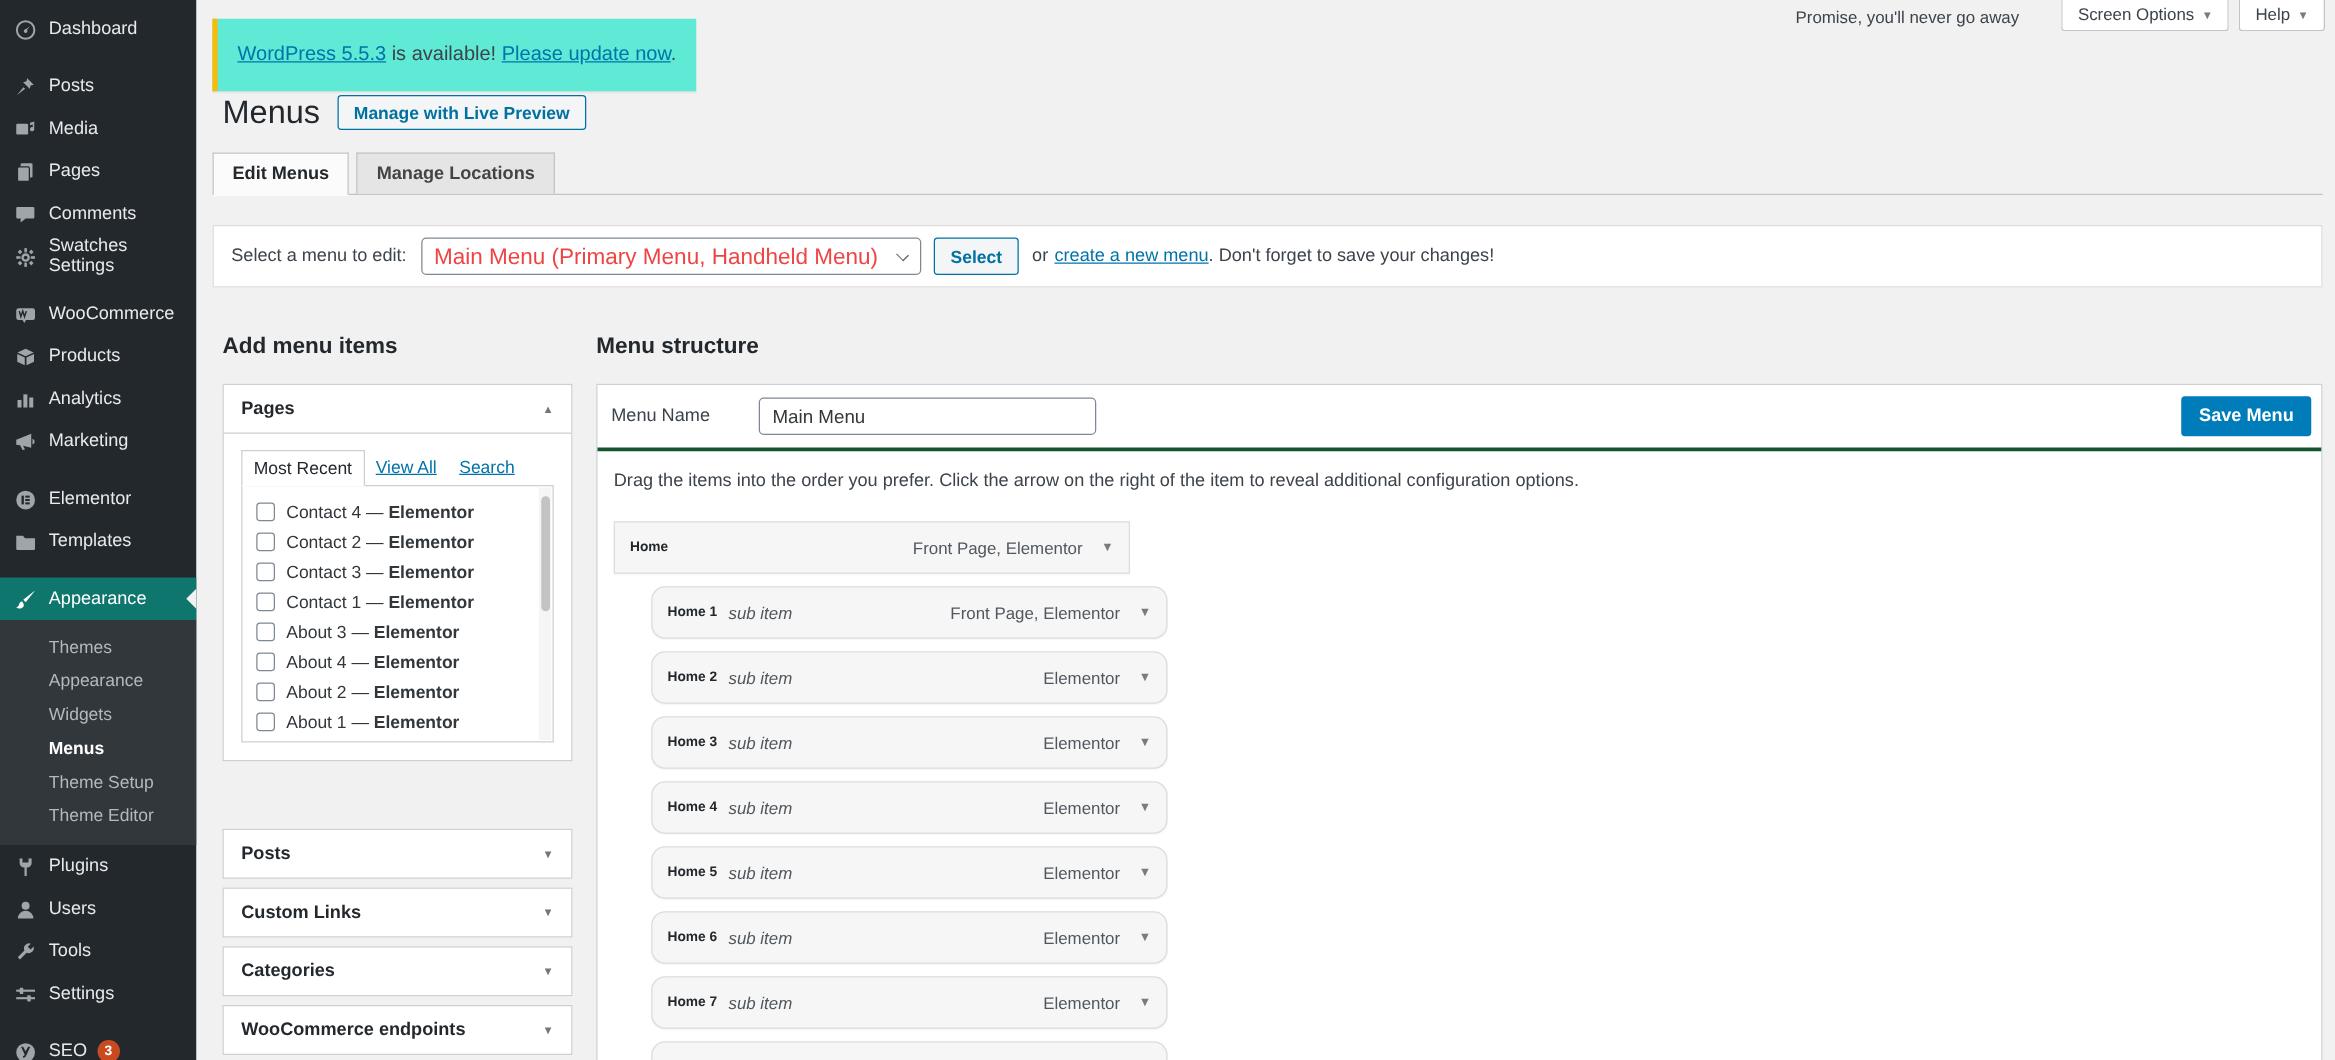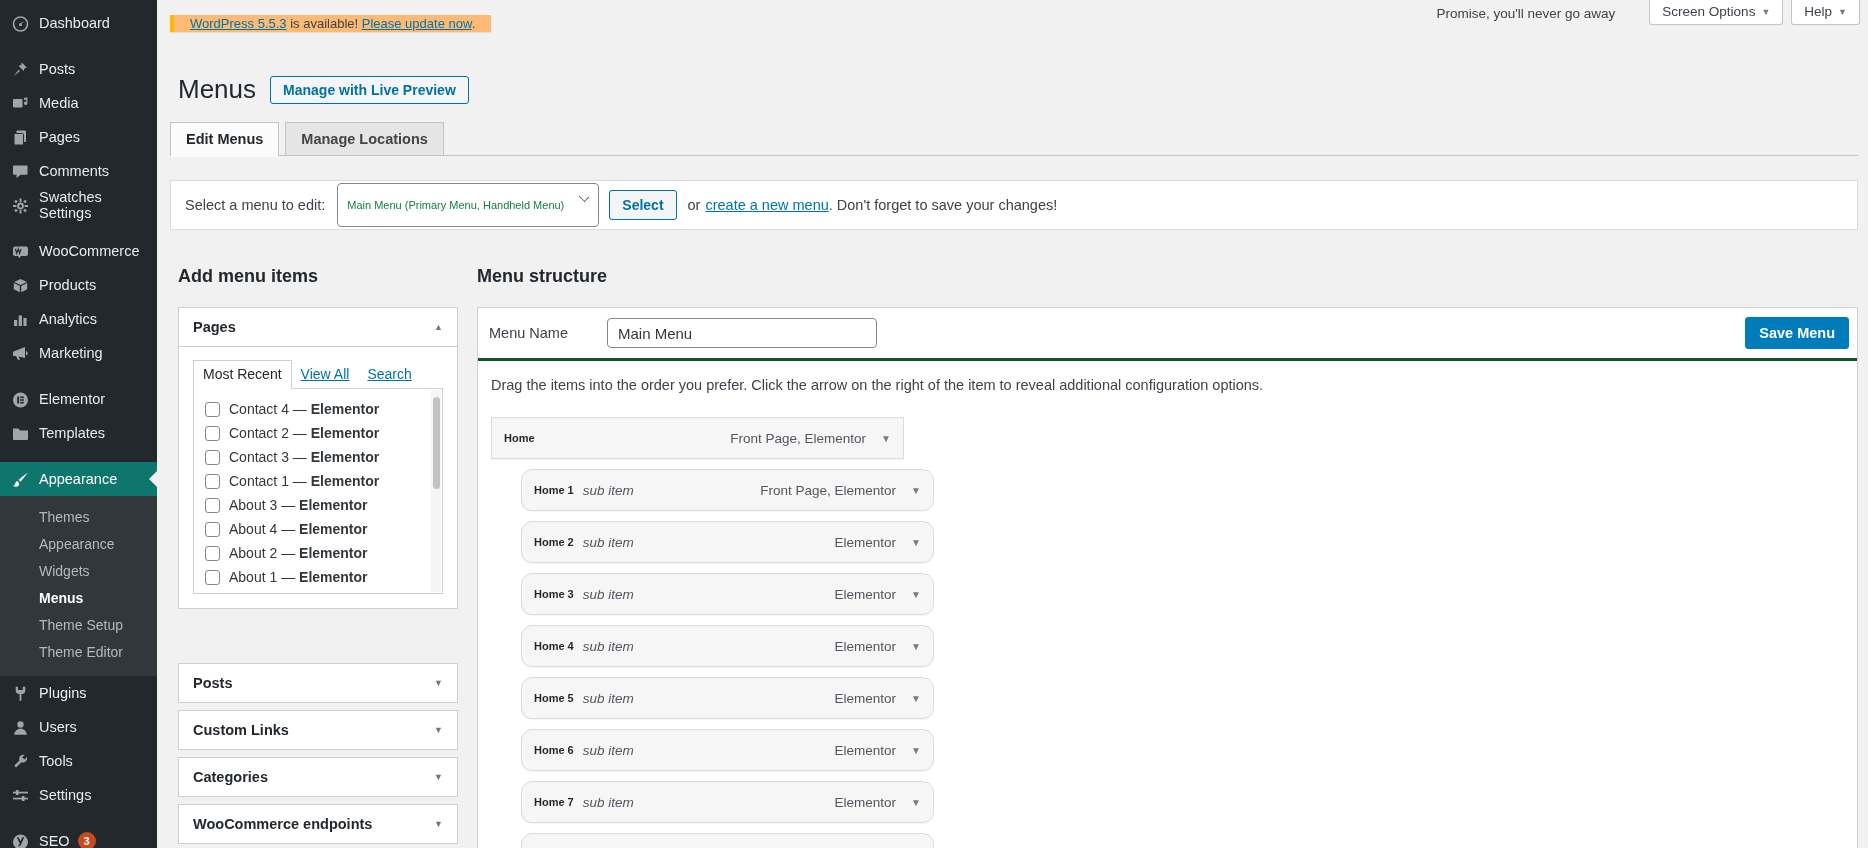--- a/index.html
+++ b/index.html
@@ -21,51 +21,51 @@
   .submenu-item.current { color:#fff; font-weight:700; }
   .badge { display:inline-block; margin-left:8px; min-width:18px; height:18px; line-height:18px; border-radius:50%; background:#ca4a1f; color:#fff; font-size:11px; text-align:center; font-weight:600; }
 
   
   .top-right { position:absolute; top:0; right:8px; display:flex; align-items:flex-start; z-index:4; }
   .promo-text { font-size:13.5px; color:#3c434a; padding-top:6px; margin-right:26px; }
   .top-tab { background:#fff; border:1px solid #c3c4c7; border-top:none; border-radius:0 0 3px 3px; padding:4px 12px 5px; font-size:13.5px; color:#3c434a; margin-left:8px; cursor:pointer; white-space:nowrap; }
   .top-tab .caret { font-size:9px; color:#787c82; margin-left:6px; vertical-align:1px; }
 
   
-  .notice { position:absolute; left:170px; top:15px; background:#fdba74; border-left:4px solid #ffb900; box-shadow:0 1px 1px rgba(0,0,0,.08); padding:1px 16px; font-size:13px; color:#3c434a; }
+  .notice { position:absolute; left:170px; top:15px; background:#5eead4; border-left:4px solid #ffb900; box-shadow:0 1px 1px rgba(0,0,0,.08); padding:20px 16px; font-size:16px; color:#3c434a; }
   a.link { color:#0073aa; text-decoration:underline; cursor:pointer; }
 
   
   .page-head { position:absolute; left:178px; top:74px; display:flex; align-items:center; }
   .page-title { font-size:26px; font-weight:400; color:#23282d; }
   .btn-secondary { display:inline-block; background:#f3f5f6; border:1px solid #0071a1; color:#0071a1; border-radius:3px; font-size:14px; font-weight:600; padding:5px 12px; cursor:pointer; white-space:nowrap;text-align:right; }
   .page-head .btn-secondary { margin-left:14px; }
 
   
   .nav-tab-wrapper { position:absolute; left:170px; top:122px; width:1688px; height:34px; border-bottom:1px solid #c3c4c7; z-index:2; }
   .nav-tab { display:inline-block; height:33px; border:1px solid #c3c4c7; border-bottom:none; background:#e5e5e5; color:#444; font-size:14.5px; font-weight:700; padding:8px 15px; margin:0 6px 0 0; cursor:pointer; }
   .nav-tab.active { background:#fbfbfb; color:#23282d; height:34px; box-shadow:0 1px 0 #fbfbfb; position:relative; z-index:3; }
 
   
   .manage-bar { position:absolute; left:170px; top:180px; width:1688px; height:50px; background:#fff; border:1px solid #dcdcde; display:flex; align-items:center; padding:0 14px; font-size:14.5px; color:#3c434a; }
   .select-wrap { position:relative; margin:0 10px 0 12px; }
-  .wp-select { height:44px; border:1px solid #7e8993; border-radius:4px; background:#fff; font-size:11px; color:#15803d; padding:0 34px 0 9px; display:flex; align-items:center; cursor:pointer; }
+  .wp-select { height:30px; border:1px solid #7e8993; border-radius:4px; background:#fff; font-size:18px; color:#ef4444; padding:0 34px 0 9px; display:flex; align-items:center; cursor:pointer; }
   .chev { position:absolute; right:11px; top:10px; width:8px; height:8px; border-right:1.8px solid #555d66; border-bottom:1.8px solid #555d66; transform:rotate(45deg) scale(1,.8); pointer-events:none; }
   .btn-select { height:30px; display:flex; align-items:center; }
 
   
   .col-heading { position:absolute; top:266px; font-size:18px; font-weight:700; color:#23282d; }
 
   
   .postbox { position:absolute; left:178px; width:280px; background:#fff; border:1px solid #ccd0d4; }
   .accordion-head { display:flex; align-items:center; justify-content:space-between; padding:11px 14px; font-size:14.5px; font-weight:700; color:#23282d; cursor:pointer; }
   .accordion-head .tri { font-size:9px; color:#72777c; }
   .pages-panel { top:307px; }
   .pages-body { border-top:1px solid #ccd0d4; padding:13px 14px 14px; }
-  .inner-tabs { display:flex; align-items:center; position:relative; z-index:2; margin-bottom:-1px; font-size:14px; }
+  .inner-tabs { display:flex; align-items:flex-start; position:relative; z-index:2; margin-bottom:-1px; font-size:14px; }
   .inner-tab { padding:5px 9px 6px; color:#0073aa; text-decoration:underline; cursor:pointer; }
   .inner-tab.active { background:#fff; border:1px solid #ccd0d4; border-bottom:1px solid #fff; color:#23282d; text-decoration:none; }
   .page-list { position:relative; border:1px solid #ccd0d4; background:#fff; height:206px; padding:8px 22px 8px 11px; overflow:hidden; }
   .page-li { display:flex; align-items:center; height:24px; font-size:14px; color:#32373c; white-space:nowrap; }
   .cb { width:15px; height:15px; border:1px solid #7e8993; border-radius:3px; background:#fff; margin-right:9px; flex:0 0 15px; cursor:pointer; }
   .page-li b { font-weight:700; }
   .vtrack { position:absolute; right:1px; top:1px; bottom:1px; width:10px; background:#f5f5f5; }
   .vthumb { position:absolute; right:2px; top:8px; width:7px; height:92px; border-radius:4px; background:#c3c3c3; cursor:pointer; }
   .selectall-row { display:flex; align-items:center; margin-top:11px; }
   .selectall-row .lbl { font-size:14px; color:#32373c; }

